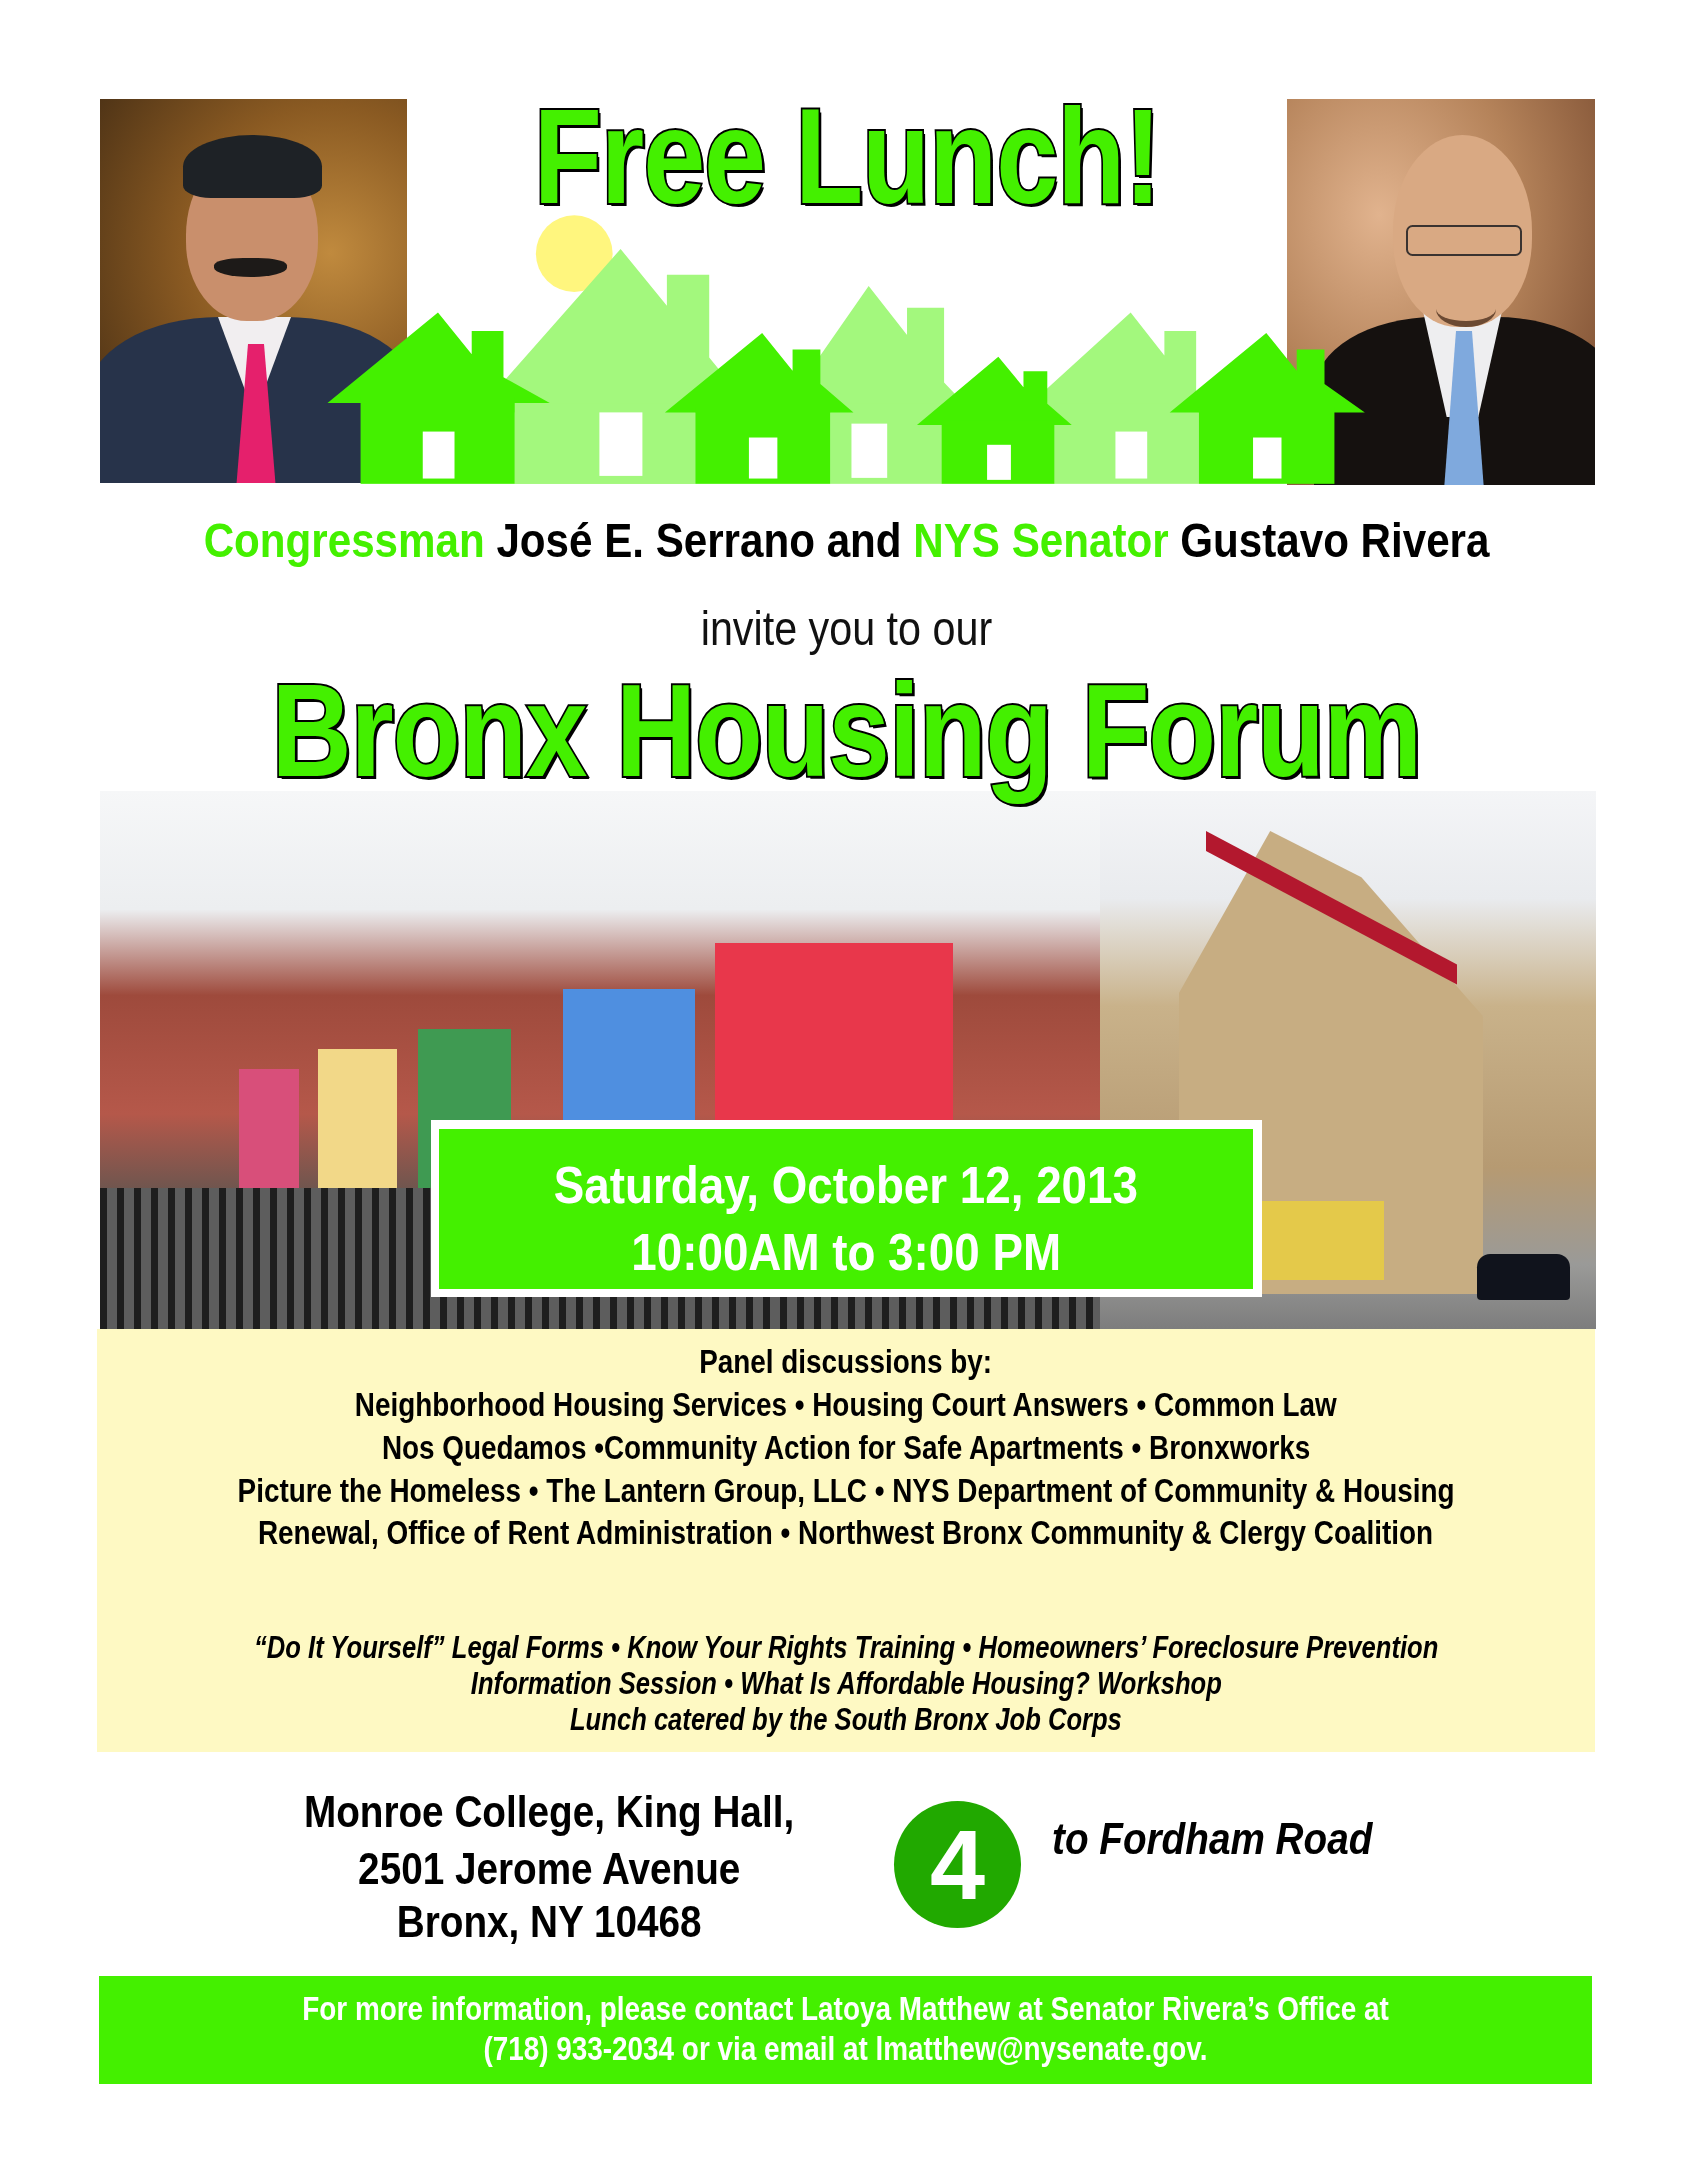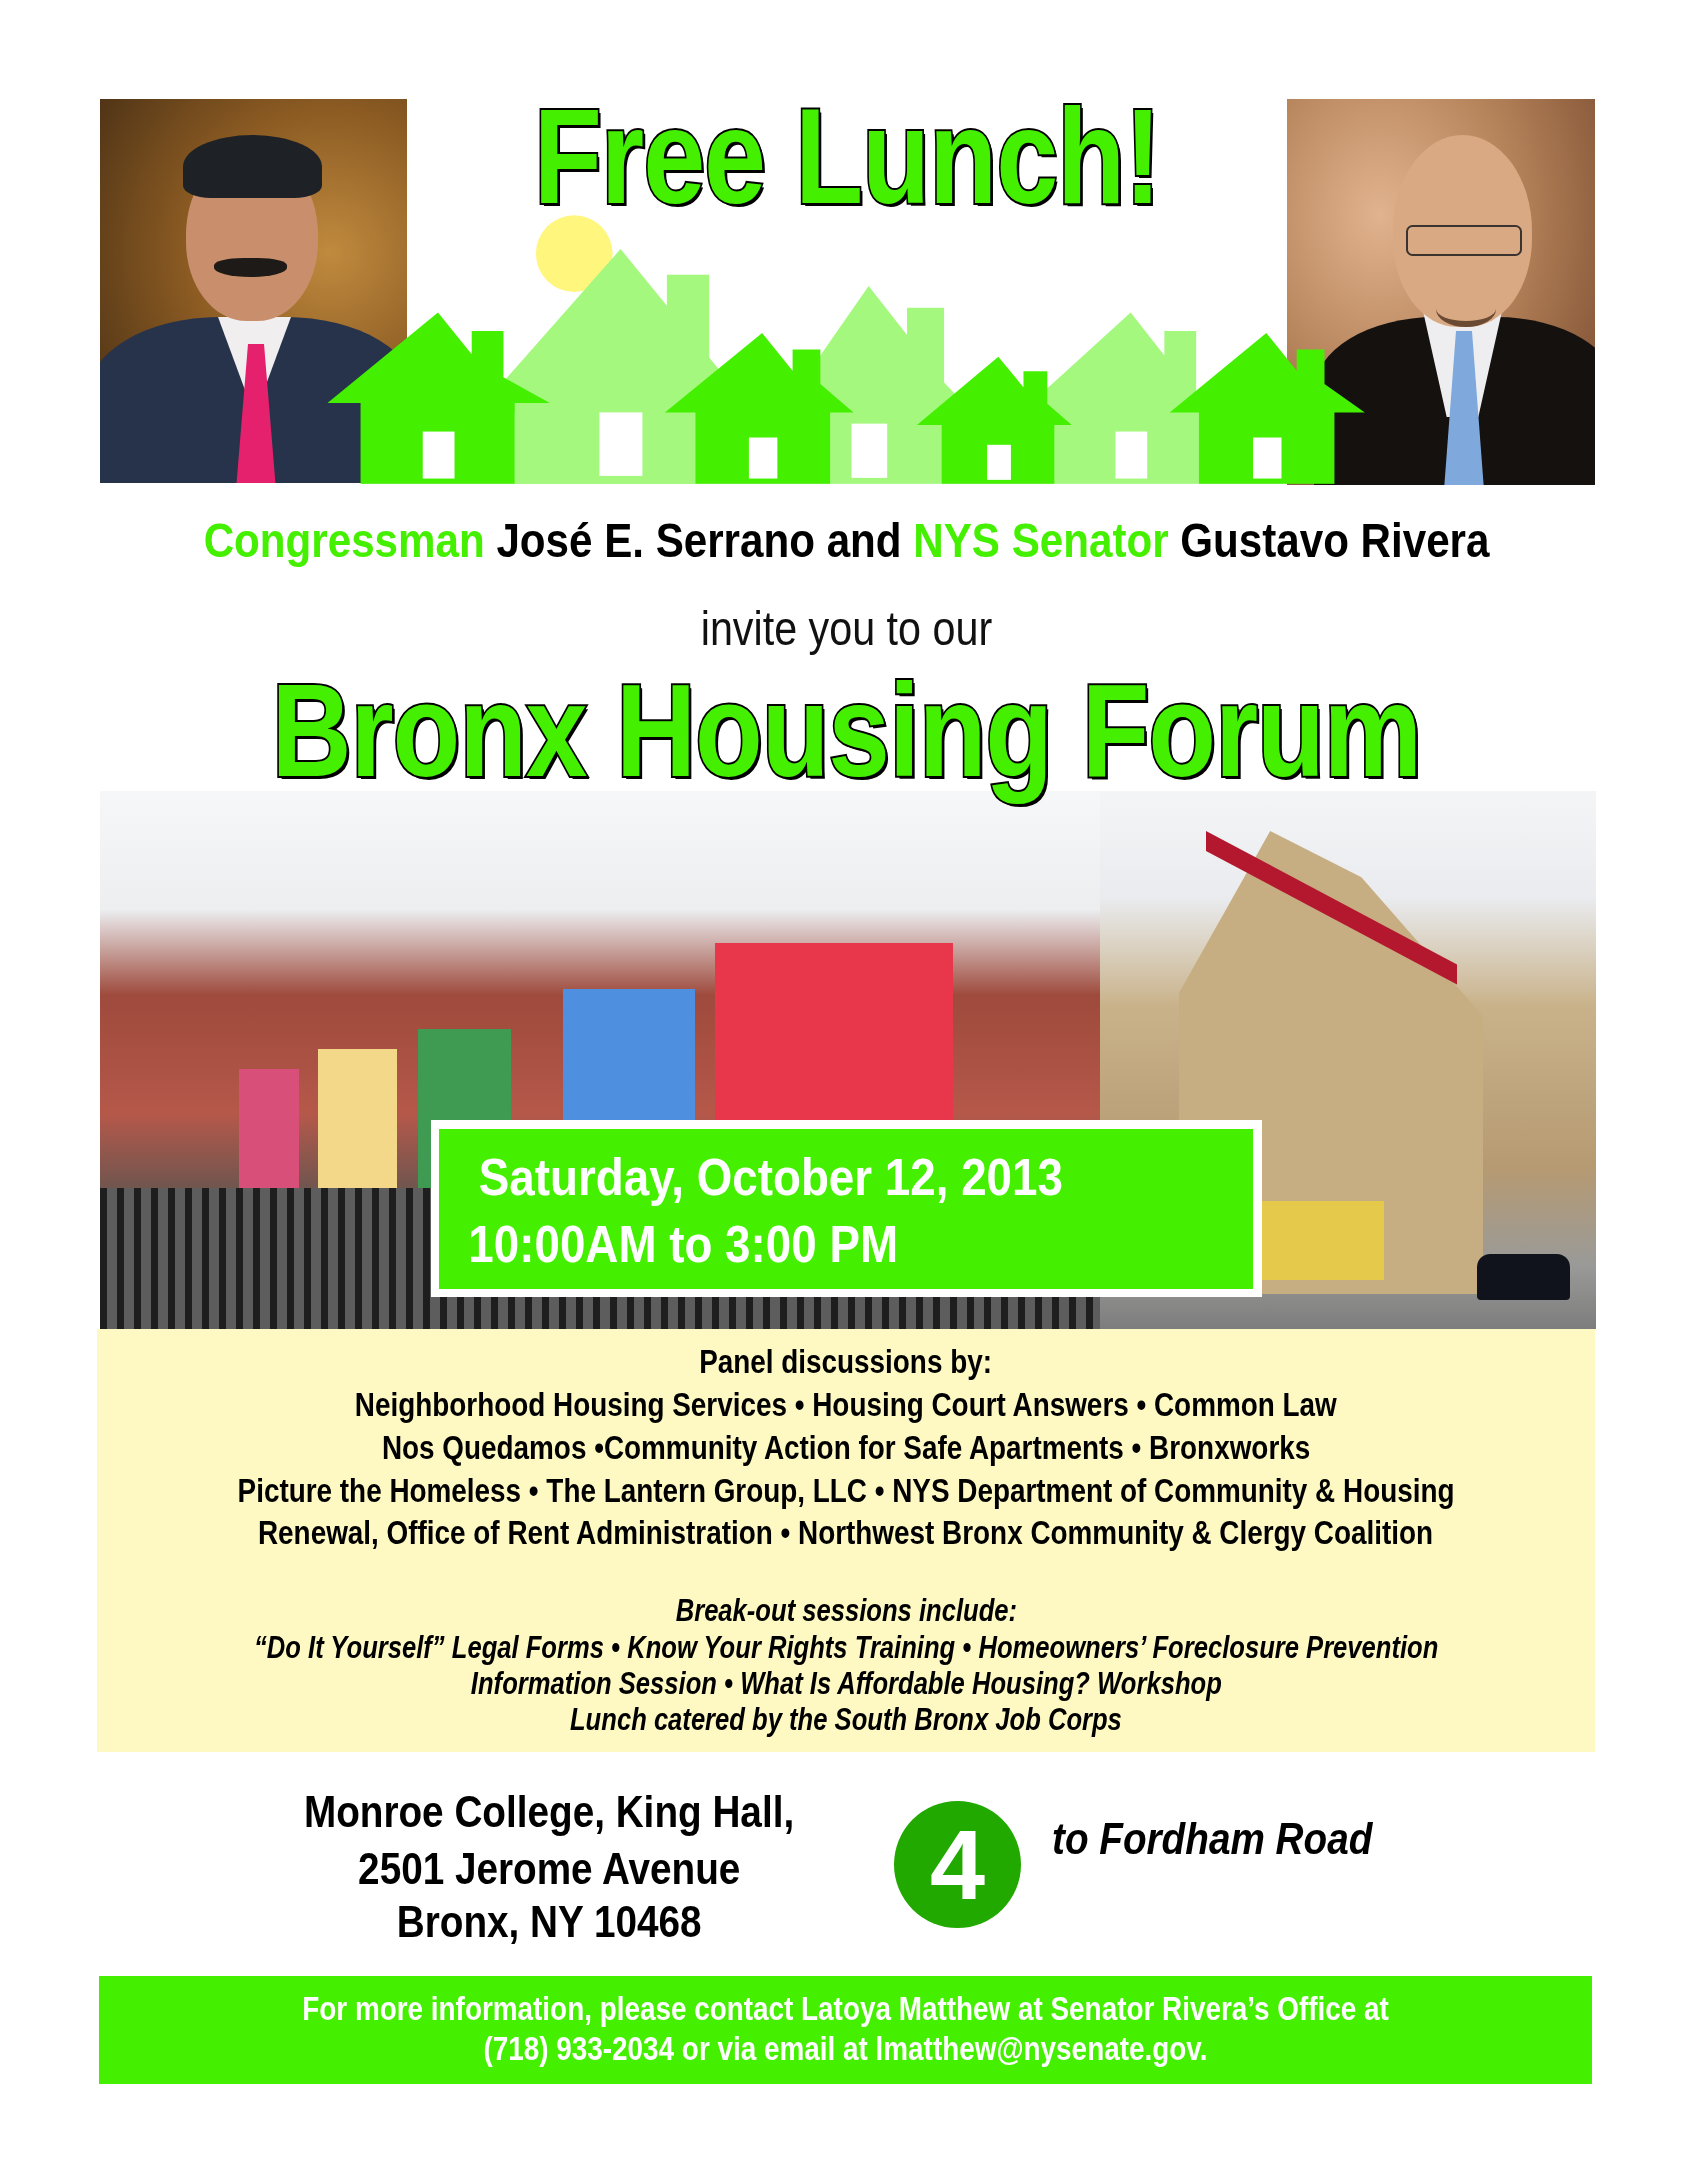--- a/index.html
+++ b/index.html
@@ -27,22 +27,22 @@
     text-shadow: 3.3px 3.3px 0 #000; letter-spacing: -1.3px; }
 
   
   #photo-left { left: 100px; top: 791px; width: 1000px; height: 538px;
     background: linear-gradient(180deg, #f6f7f8 0%, #eceef0 22%, #9e4a3c 38%, #b5584a 60%, #5b5550 78%, #2e2e2e 100%); overflow: hidden; }
   #photo-right { left: 1100px; top: 791px; width: 496px; height: 538px;
     background: linear-gradient(180deg, #f4f5f7 0%, #e9ebee 20%, #c9b28a 40%, #b69a72 70%, #9a9a98 88%, #7d7d7d 100%); overflow: hidden; }
 
   #date-box { left: 431px; top: 1120px; width: 831px; height: 177px; background: #ffffff; }
   #date-inner { position: absolute; left: 8px; top: 8.6px; right: 8.6px; bottom: 8px; background: #44f000; }
-  .date-text { position: absolute; left: 0; width: 100%; color: #fff;
-    font-weight: bold; font-size: 52px; white-space: nowrap; }
+  .date-text { position: absolute; left: 0; width: 100%; text-align: center; color: #fff;
+    font-weight: bold; font-size: 52px; white-space: nowrap; margin-top: 8px; }
 
   #panel { left: 97px; top: 1329px; width: 1498px; height: 423px; background: #fef9c3; }
   .panel-line { position: absolute; left: 0; width: 100%; text-align: center; white-space: nowrap;
     font-weight: bold; font-size: 34px; color: #000; }
   .panel-line .cond { transform: scaleX(0.82); }
   .bo-line { position: absolute; left: 0; width: 100%; text-align: center; white-space: nowrap;
     font-weight: bold; font-style: italic; font-size: 32px; color: #000; }
   .bo-line .cond { transform: scaleX(0.80); }
 
   .addr { position: absolute; width: 595px; left: 252px; text-align: center; white-space: nowrap;
@@ -171,23 +171,20 @@
   <div class="panel-line" style="top:99px;">
     <span class="cond">Nos Quedamos •Community Action for Safe Apartments • Bronxworks</span>
   </div>
   <div class="panel-line" style="top:142px;">
     <span class="cond">Picture the Homeless • The Lantern Group, LLC • NYS Department of Community &amp; Housing</span>
   </div>
   <div class="panel-line" style="top:184px;">
     <span class="cond">Renewal, Office of Rent Administration • Northwest Bronx Community &amp; Clergy Coalition</span>
   </div>
 
-  <div class="bo-line" style="top:263px;">
-    <span class="cond">Break-out sessions include:</span>
-  </div>
   <div class="bo-line" style="top:300px;">
     <span class="cond">“Do It Yourself” Legal Forms • Know Your Rights Training • Homeowners’ Foreclosure Prevention</span>
   </div>
   <div class="bo-line" style="top:336px;">
     <span class="cond">Information Session  • What Is Affordable Housing? Workshop</span>
   </div>
   <div class="bo-line" style="top:372px;">
     <span class="cond">Lunch catered by the South Bronx Job Corps</span>
   </div>
 </div>

